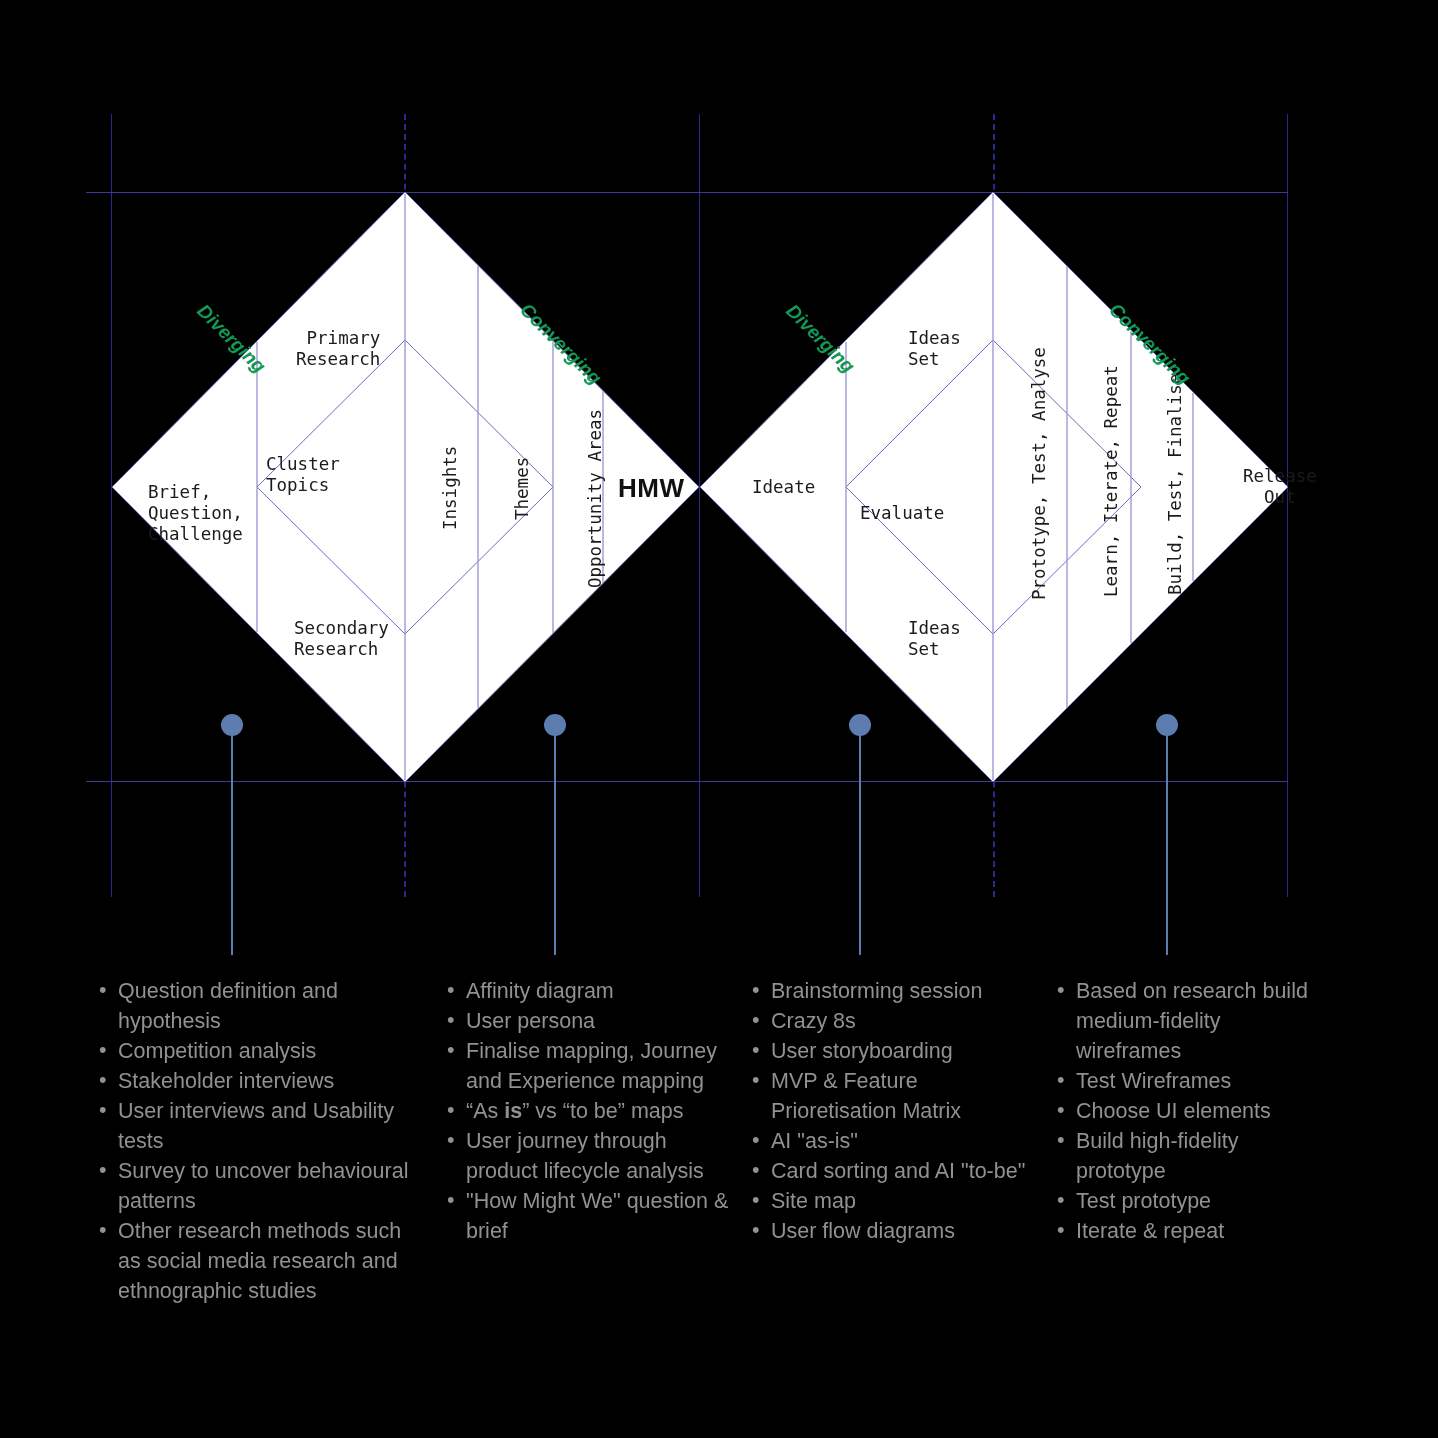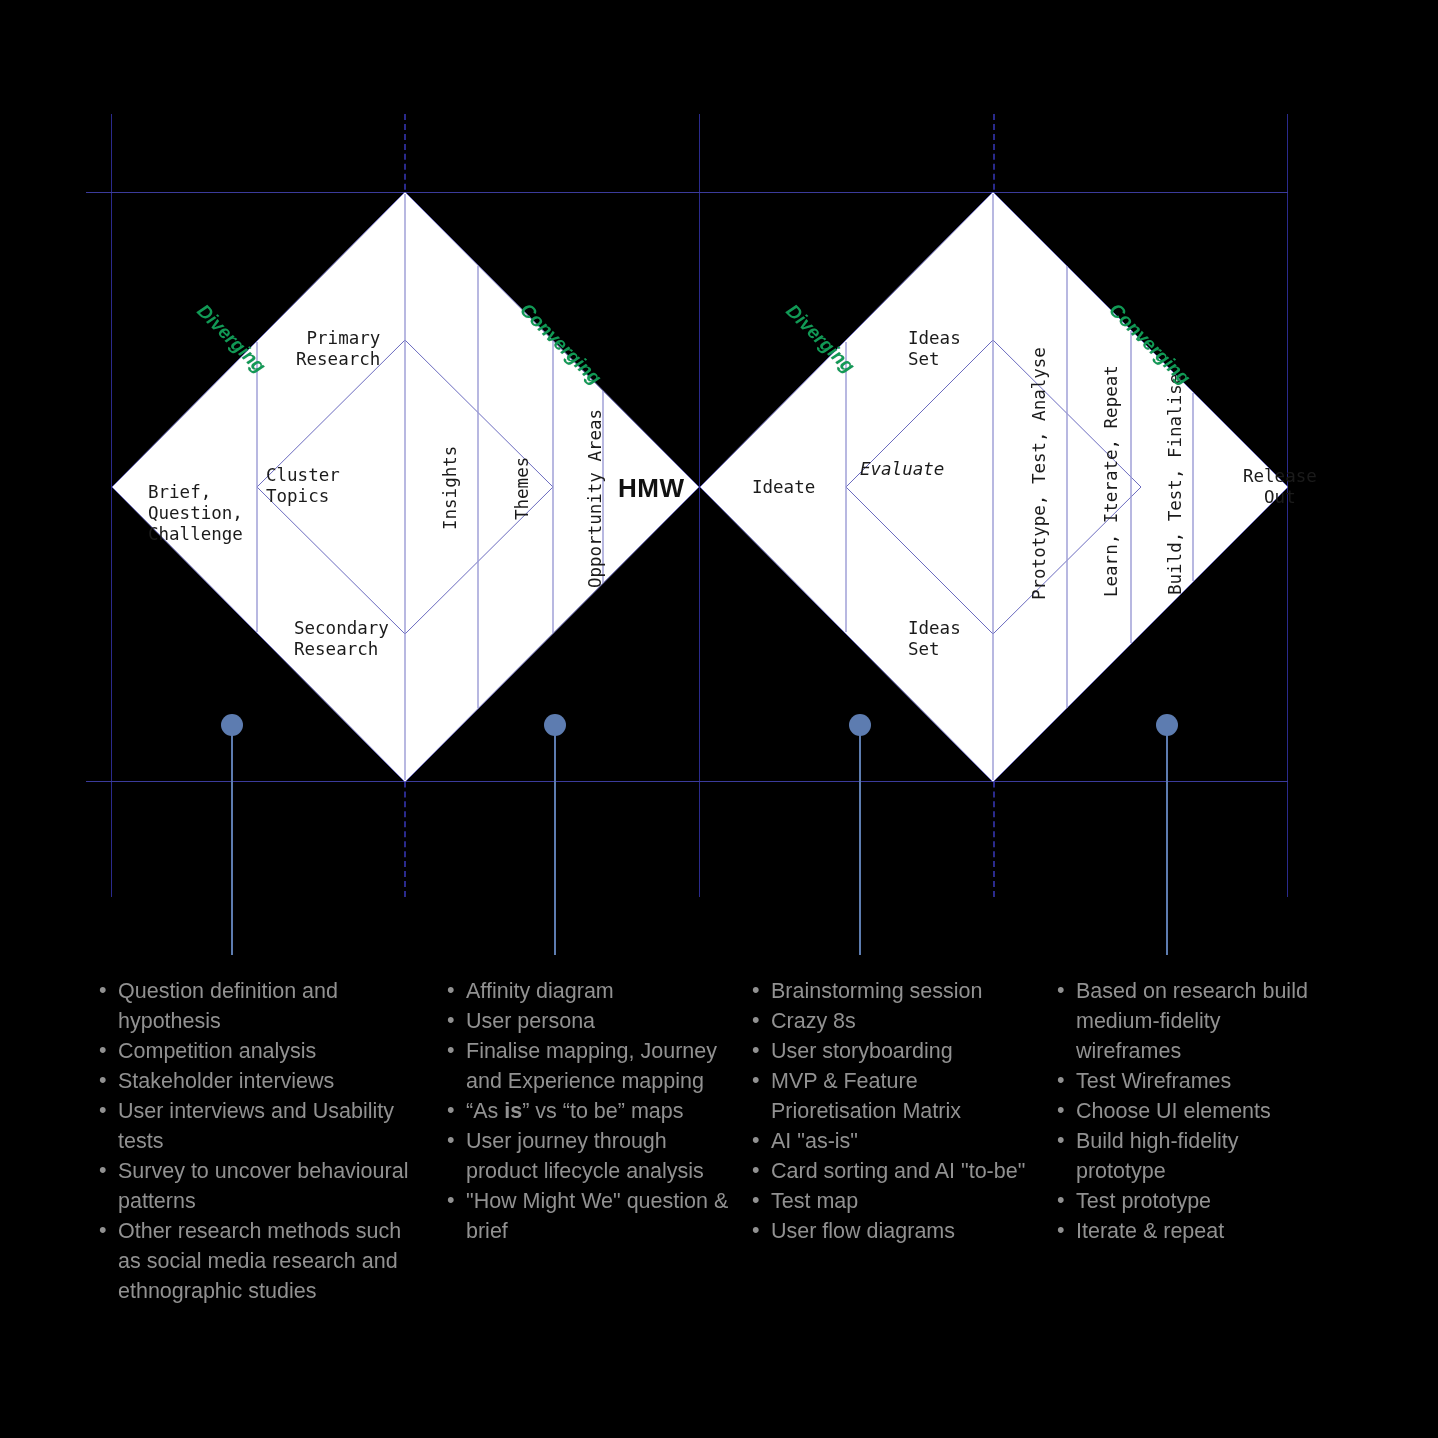--- a/index.html
+++ b/index.html
@@ -66,21 +66,21 @@
       <line x1="553" y1="341" x2="553" y2="633" stroke="#9a9ad4" stroke-width="1.4"></line>
       <line x1="603" y1="391" x2="603" y2="583" stroke="#9a9ad4" stroke-width="1.4"></line>
     </svg>
   </div>
 
   <div class="dlabel" style="left:148px;top:482px;">Brief,
 Question,
 Challenge</div>
   <div class="dlabel" style="left:296px;top:328px;text-align:right;">Primary
 Research</div>
-  <div class="dlabel" style="left:266px;top:454px;margin-top:11px;">Cluster
+  <div class="dlabel" style="left:266px;top:454px;">Cluster
 Topics</div>
   <div class="dlabel" style="left:294px;top:618px;">Secondary
 Research</div>
 
   <div class="dlabel vert" style="left:440px;top:530px;transform:rotate(-90deg);">Insights</div>
   <div class="dlabel vert" style="left:512px;top:520px;transform:rotate(-90deg);">Themes</div>
   <div class="dlabel vert" style="left:585px;top:588px;transform:rotate(-90deg);">Opportunity Areas</div>
 
   <div class="hmw" style="left:618px;top:473px;text-align:right;">HMW</div>
 
@@ -95,21 +95,21 @@
       <line x1="993" y1="194" x2="993" y2="780" stroke="#9a9ad4" stroke-width="1.4"></line>
       <line x1="1067" y1="266" x2="1067" y2="708" stroke="#9a9ad4" stroke-width="1.4"></line>
       <line x1="1131" y1="331" x2="1131" y2="643" stroke="#9a9ad4" stroke-width="1.4"></line>
       <line x1="1193" y1="393" x2="1193" y2="581" stroke="#9a9ad4" stroke-width="1.4"></line>
     </svg>
   </div>
 
   <div class="dlabel" style="left:752px;top:477px;">Ideate</div>
   <div class="dlabel" style="left:908px;top:328px;">Ideas
 Set</div>
-  <div class="dlabel" style="left:860px;top:459px;font-style:italic;">Evaluate</div>
+  <div class="dlabel" style="left:860px;top:503px;">Evaluate</div>
   <div class="dlabel" style="left:908px;top:618px;">Ideas
 Set</div>
 
   <div class="dlabel vert" style="left:1029px;top:600px;transform:rotate(-90deg);">Prototype, Test, Analyse</div>
   <div class="dlabel vert" style="left:1101px;top:597px;transform:rotate(-90deg);">Learn, Iterate, Repeat</div>
   <div class="dlabel vert" style="left:1165px;top:595px;transform:rotate(-90deg);">Build, Test, Finalise</div>
 
   <div class="dlabel center" style="left:1243px;top:466px;">Release
 Out</div>
 
@@ -149,21 +149,21 @@
       </ul>
   </div>
   <div class="col" style="left:745px;top:976px;width:285px;">
     <ul>
         <li><span class="bt">•</span><span>Brainstorming session</span></li>
         <li><span class="bt">•</span><span>Crazy 8s</span></li>
         <li><span class="bt">•</span><span>User storyboarding</span></li>
         <li><span class="bt">•</span><span>MVP &amp; Feature Prioretisation Matrix</span></li>
         <li><span class="bt">•</span><span>AI "as-is"</span></li>
         <li><span class="bt">•</span><span>Card sorting and AI "to-be"</span></li>
-        <li><span class="bt">•</span><span>Test map</span></li>
+        <li><span class="bt">•</span><span>Site map</span></li>
         <li><span class="bt">•</span><span>User flow diagrams</span></li>
       </ul>
   </div>
   <div class="col" style="left:1050px;top:976px;width:270px;">
     <ul>
         <li><span class="bt">•</span><span>Based on research build medium-fidelity wireframes</span></li>
         <li><span class="bt">•</span><span>Test Wireframes</span></li>
         <li><span class="bt">•</span><span>Choose UI elements</span></li>
         <li><span class="bt">•</span><span>Build high-fidelity prototype</span></li>
         <li><span class="bt">•</span><span>Test prototype</span></li>

